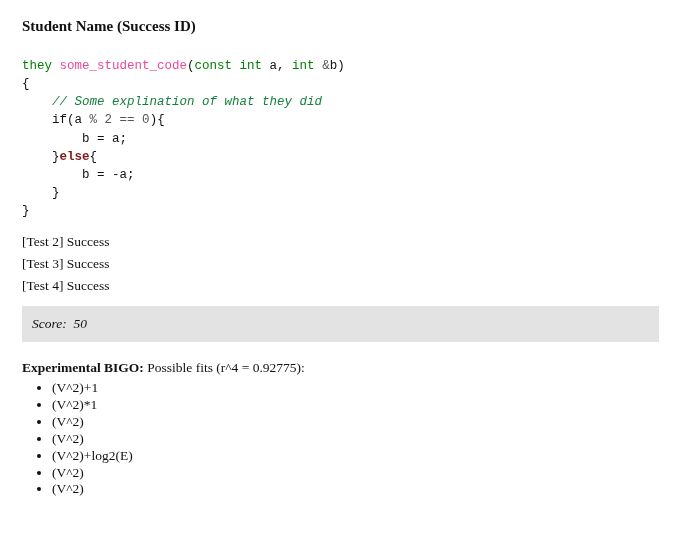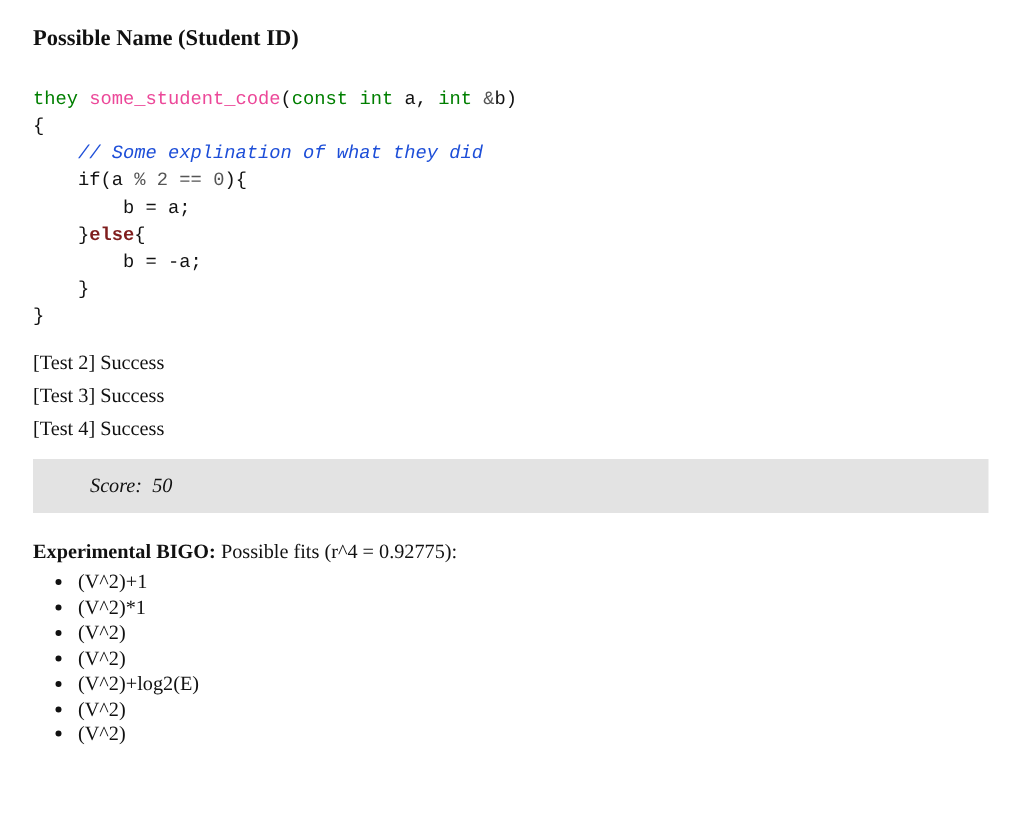--- a/index.html
+++ b/index.html
@@ -21,34 +21,34 @@
   .code-block {
     font-family: "Courier New", Courier, monospace;
     font-size: 12.5px;
     line-height: 1.45;
     white-space: pre;
     margin-bottom: 14px;
   }
   .tk-type  { color: #007f00; }   
   .tk-func  { color: #ec4899; }   
   .tk-amp   { color: #555; }
-  .tk-comment { color: #1d4ed8; font-style: italic; }
+  .tk-comment { color: #15803d; font-style: italic; }
   .tk-keyword { color: #7f1d1d; font-weight: bold; } 
   .tk-num   { color: #555; }
   .tk-op    { color: #555; }
   .tk-plain { color: #111; }
 
   .test-line {
     font-family: "Times New Roman", Times, serif;
     font-size: 13.5px;
     margin: 6px 0;
   }
   .score-box {
     background: #e3e3e3;
-    padding: 10px 38px;
+    padding: 10px 10px;
     font-style: italic;
     font-family: "Times New Roman", Times, serif;
     font-size: 13.5px;
     margin: 12px 0 18px 0;
   }
   .bigo-line {
     font-family: "Times New Roman", Times, serif;
     font-size: 13.5px;
     margin: 0 0 4px 0;
   }
@@ -60,21 +60,21 @@
     font-size: 13.5px;
   }
   ul.bigo-list li {
     margin: 0;
     line-height: 1.25;
   }
 </style>
 </head>
 <body>
 
-<h3 class="title">Possible Name (Student ID)</h3>
+<h3 class="title">Student Name (Success ID)</h3>
 
 <div class="code-block"><span class="tk-type">they</span> <span class="tk-func">some_student_code</span><span class="tk-plain">(</span><span class="tk-type">const int</span><span class="tk-plain"> a, </span><span class="tk-type">int</span><span class="tk-amp"> &amp;</span><span class="tk-plain">b</span><span class="tk-plain">)</span>
 <span class="tk-plain">{</span>
 <span class="tk-plain">    </span><span class="tk-comment">// Some explination of what they did</span>
 <span class="tk-plain">    if(a </span><span class="tk-op">%</span><span> </span><span class="tk-num">2</span><span> </span><span class="tk-op">==</span><span> </span><span class="tk-num">0</span><span class="tk-plain">){</span>
 <span class="tk-plain">        b = a;</span>
 <span class="tk-plain">    }</span><span class="tk-keyword">else</span><span class="tk-plain">{</span>
 <span class="tk-plain">        b = -a;</span>
 <span class="tk-plain">    }</span>
 <span class="tk-plain">}</span></div>

